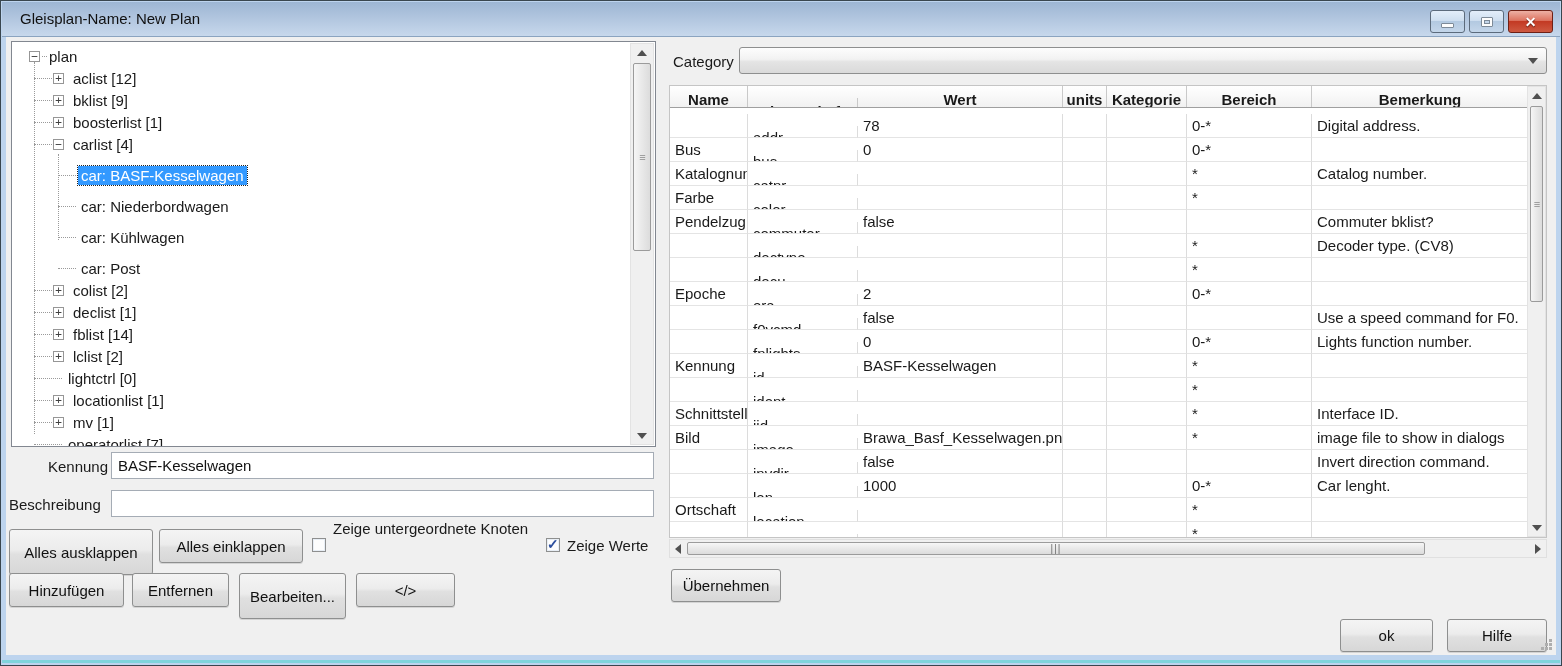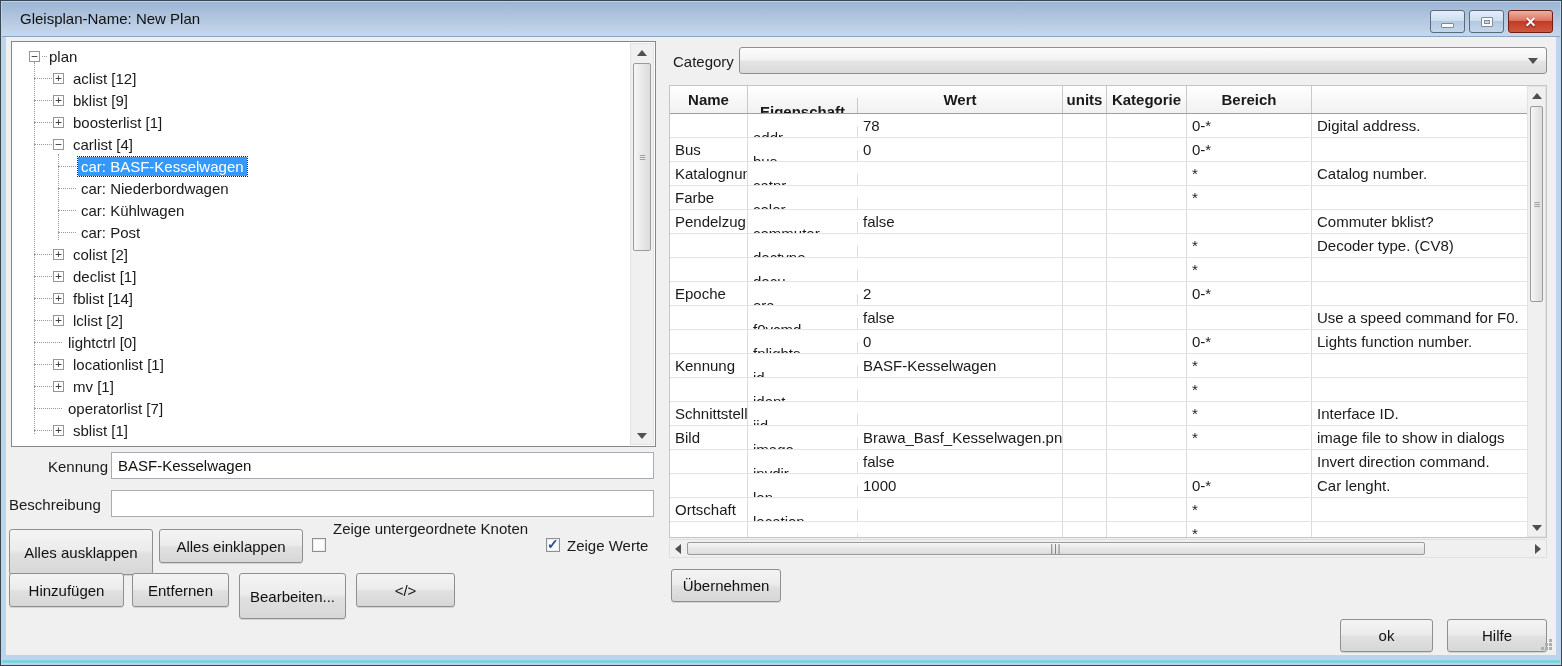--- a/index.html
+++ b/index.html
@@ -35,21 +35,21 @@
   .client { position:absolute; left:5px; right:5px; top:36px; height:618px; background:#f0f0f0; }
   .bottom-accent { position:absolute; left:1px; right:1px; bottom:2px; height:3px; background:#7fd4dc; }
   
   
   .treebox { position:absolute; left:5px; top:4px; width:645px; height:406px; background:#fff; border:1px solid #828790; overflow:hidden; }
   .tree-items { position:absolute; left:0; top:3px; right:26px; }
   .tree-row { position:relative; height:22px; display:flex; align-items:center; white-space:nowrap; }
   .tree-row.lv0 { padding-left:17px; }
   .tree-row.lv1 { padding-left:41px; }
   .tree-row.lv1.leaf { padding-left:53px; }
-  .tree-row.lv2 { padding-left:66px; }
+  .tree-row.lv2 { padding-left:66px;margin-top:9px; }
   .toggle {
     width:11px; height:11px; border:1px solid #969696; background:#fff;
     font-size:11px; line-height:9px; text-align:center; color:#404040;
     margin-right:6px; flex:0 0 auto; font-family:"DejaVu Sans Mono",monospace;
   }
   .tlabel { padding:1px 3px; }
   .tlabel.tsel { background:#3399ff; color:#fff; outline:1px dotted #222; }
   .tree-row.lv1::before, .tree-row.lv2::before {
     content:""; position:absolute; top:11px; border-top:1px dotted #9a9a9a;
   }
@@ -112,21 +112,21 @@
   
   .cat-label { position:absolute; left:667px; top:16px; }
   .combo {
     position:absolute; left:733px; top:10px; width:808px; height:27px;
     border:1px solid #8e8f8f; border-radius:3px;
     background:linear-gradient(to bottom,#fdfdfd 0%,#f2f2f2 45%,#e4e4e4 55%,#dadada 100%);
   }
   .combo-value { position:absolute; left:8px; top:4px; }
   .combo-arrow { position:absolute; right:8px; top:10px; }
   .grid { position:absolute; left:663px; top:48px; width:878px; height:453px; background:#fff; border:1px solid #c5c5c5; overflow:hidden; }
-  .grid-header { display:flex; height:28px; background:linear-gradient(to bottom,#ffffff,#f1f1f1); border-bottom:1px solid #9f9f9f; }
+  .grid-header { display:flex; height:22px; background:linear-gradient(to bottom,#ffffff,#f1f1f1); border-bottom:1px solid #9f9f9f; }
   .grid-hcell {
     font-weight:bold; text-align:center; line-height:27px; font-size:15px;
     border-right:1px solid #c9c9c9; overflow:hidden; white-space:nowrap; flex:0 0 auto;
   }
   .grid-row { display:flex; height:24px; }
   .grid-cell {
     border-right:1px solid #dcdcdc; border-bottom:1px solid #e4e4e4;
     line-height:23px; padding:0 5px; font-size:15px; overflow:hidden; white-space:nowrap; flex:0 0 auto;
   }
   .c0 { width:78px; } .c1 { width:110px;margin-top:12px; } .c2 { width:205px; } .c3 { width:44px; }
@@ -279,20 +279,21 @@
     </div>
 
     <div class="grid">
       <div class="grid-header" id="grid-header">
           <div class="grid-hcell c0">Name</div>
           <div class="grid-hcell c1">Eigenschaft</div>
           <div class="grid-hcell c2">Wert</div>
           <div class="grid-hcell c3">units</div>
           <div class="grid-hcell c4">Kategorie</div>
           <div class="grid-hcell c5">Bereich</div>
+          <div class="grid-hcell c6">Bemerkung</div>
           <div class="hdr-spacer"></div>
         </div>
       <div class="grid-body" id="grid-body">
           <div class="grid-row">
             <div class="grid-cell c0"></div>
             <div class="grid-cell c1">addr</div>
             <div class="grid-cell c2">78</div>
             <div class="grid-cell c3"></div>
             <div class="grid-cell c4"></div>
             <div class="grid-cell c5">0-*</div>

